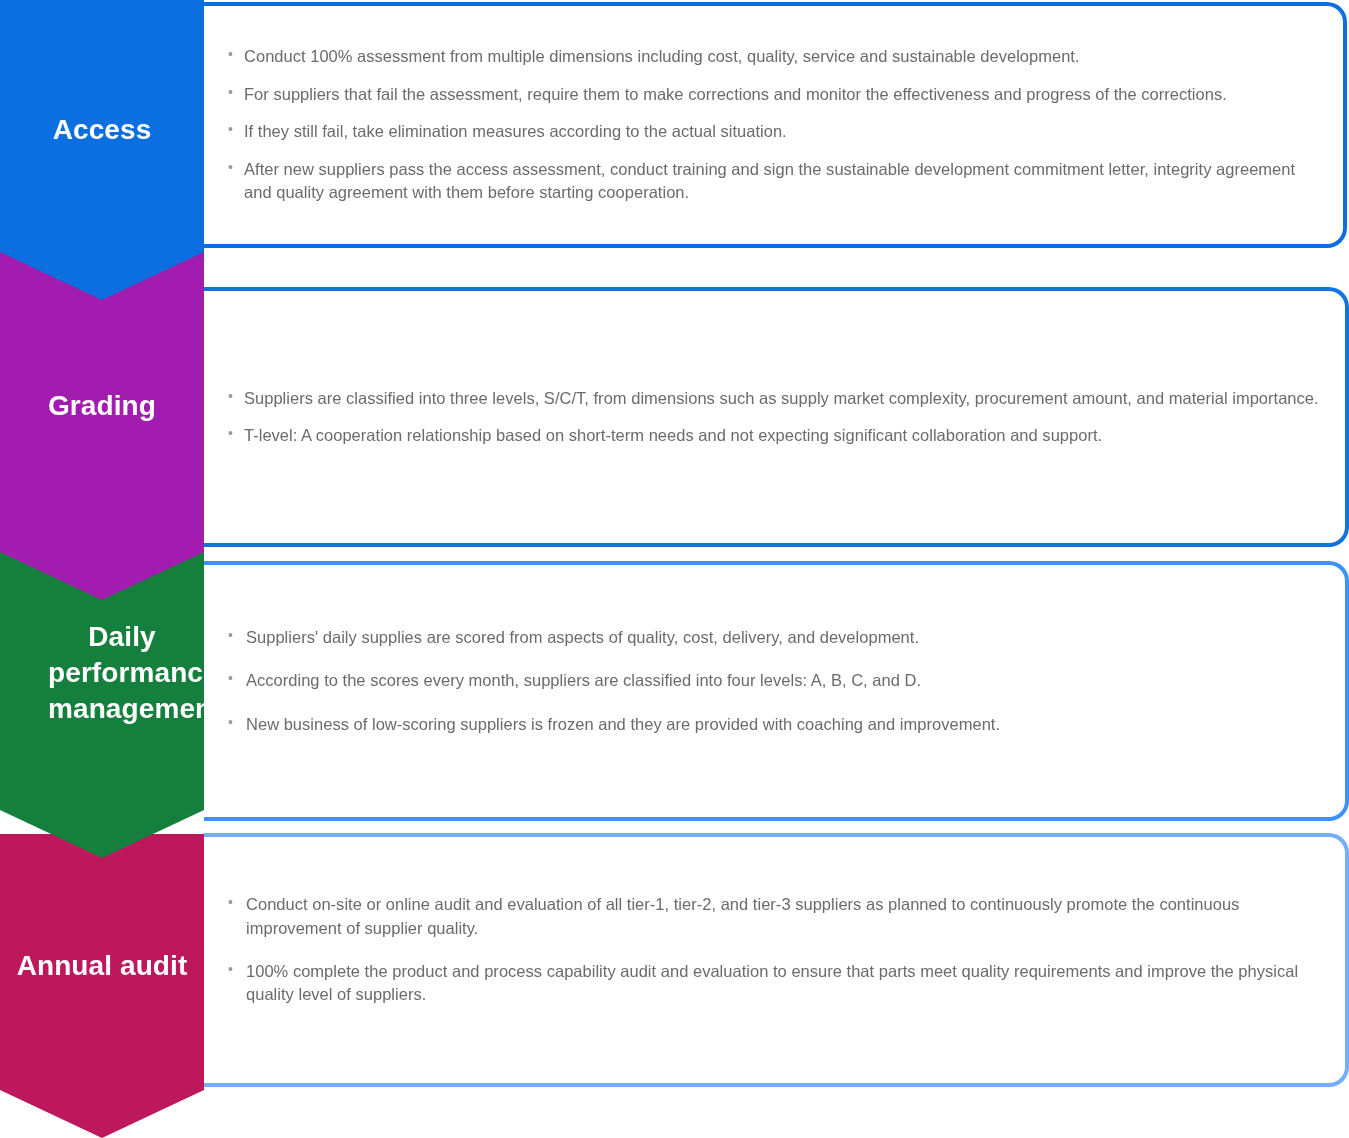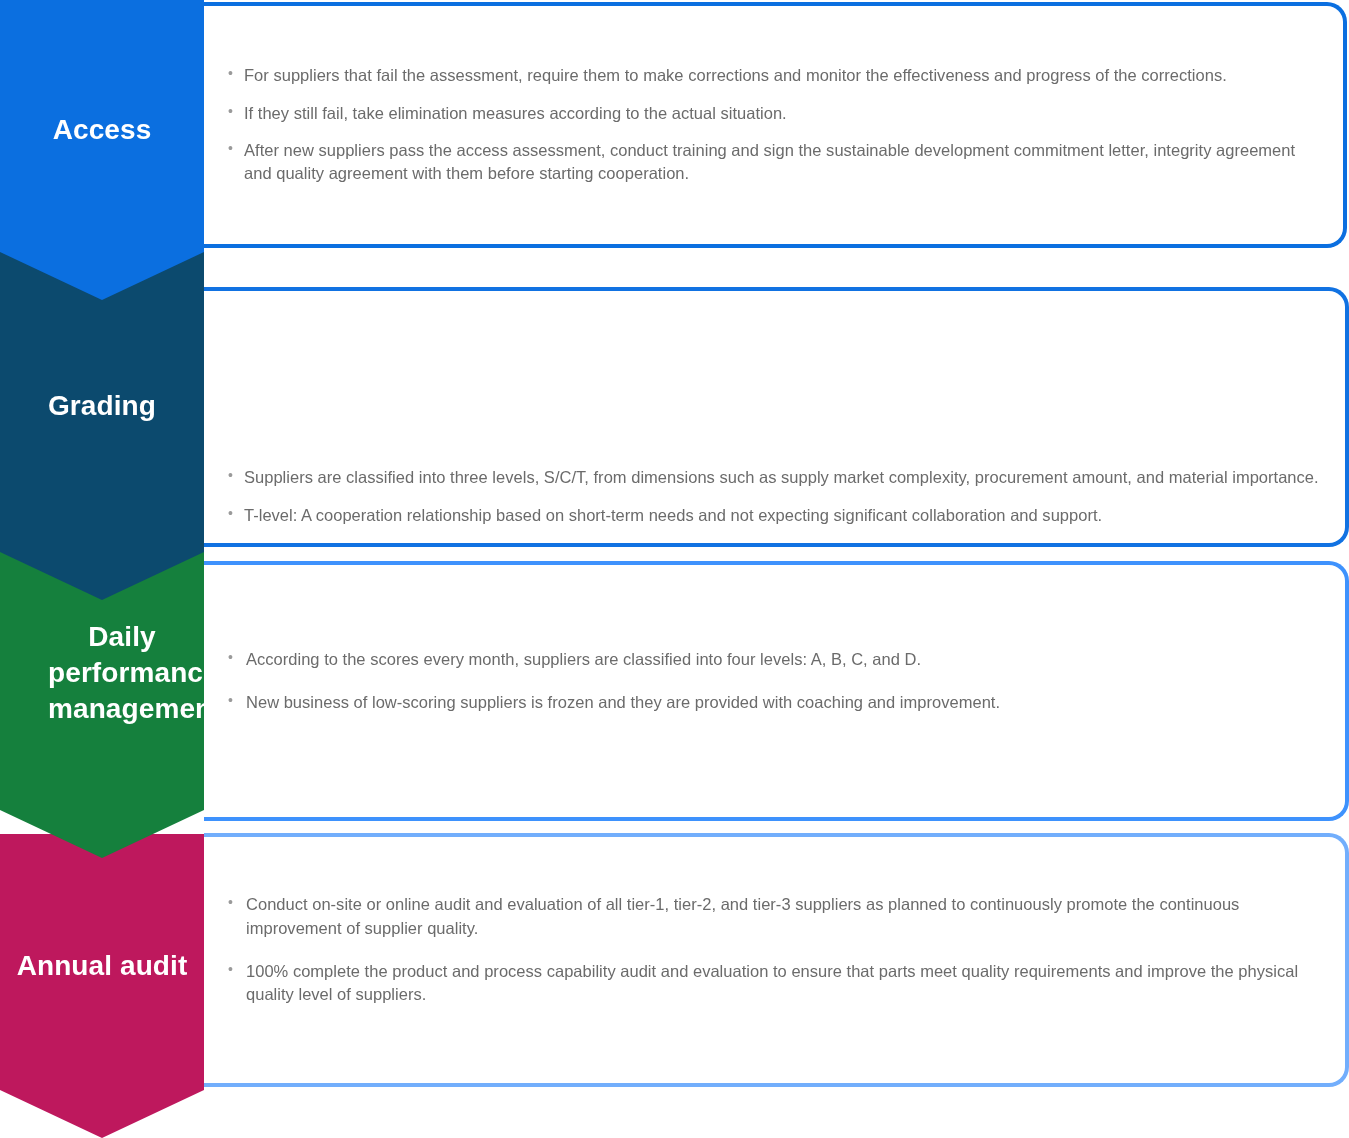--- a/index.html
+++ b/index.html
@@ -41,21 +41,21 @@
     font-weight: bold;
     font-size: 28px;
     line-height: 1.28;
     letter-spacing: 0.1px;
     padding: 0 8px 40px 8px;
     -webkit-clip-path: polygon(0 0, 100% 0, 100% calc(100% - 48px), 50% 100%, 0 calc(100% - 48px));
     clip-path: polygon(0 0, 100% 0, 100% calc(100% - 48px), 50% 100%, 0 calc(100% - 48px));
   }
 
   .chev-1 { top: 0;    height: 300px; background: #0b6fe0; z-index: 4; }
-  .chev-2 { top: 252px; height: 348px; background: #0c4a6e; z-index: 3; }
+  .chev-2 { top: 252px; height: 348px; background: #a21caf; z-index: 3; }
   .chev-3 { top: 528px; height: 330px; background: #15803d; z-index: 2; padding-left: 48px; }
   .chev-4 { top: 834px; height: 304px; background: #be185d; z-index: 1; }
 
   .chev-label { display: block; width: 100%; }
 
   
   .card {
     position: absolute;
     background: #ffffff;
     border-style: solid;
@@ -63,21 +63,21 @@
     border-left: none;
     border-top-right-radius: 20px;
     border-bottom-right-radius: 20px;
     padding: 16px 26px 16px 22px;
     display: flex;
     flex-direction: column;
     justify-content: center;
   }
 
   .card-1 { left: 204px; top: 2px;   width: 1143px; height: 246px; border-color: #0b6fe0; }
-  .card-2 { left: 204px; top: 287px; width: 1145px; height: 260px; border-color: #1172e2; justify-content: flex-end; }
+  .card-2 { left: 204px; top: 287px; width: 1145px; height: 260px; border-color: #1172e2; }
   .card-3 { left: 204px; top: 561px; width: 1145px; height: 260px; border-color: #3e92fd; }
   .card-4 { left: 204px; top: 833px; width: 1145px; height: 254px; border-color: #72aefc; }
 
   ul.bullets {
     list-style: none;
     margin: 0;
     padding: 0;
   }
 
   ul.bullets li {
@@ -126,35 +126,37 @@
     </div>
 
     <div class="chevron chev-1">
       <span class="chev-label">Access</span>
     </div>
 
   </div>
 
   <div class="card card-1">
     <ul class="bullets">
+      <li>Conduct 100% assessment from multiple dimensions including cost, quality, service and sustainable development.</li>
       <li>For suppliers that fail the assessment, require them to make corrections and monitor the effectiveness and progress of the corrections.</li>
       <li>If they still fail, take elimination measures according to the actual situation.</li>
       <li>After new suppliers pass the access assessment, conduct training and sign the sustainable development commitment letter, integrity agreement and quality agreement with them before starting cooperation.</li>
     </ul>
   </div>
 
   <div class="card card-2">
     <ul class="bullets">
       <li>Suppliers are classified into three levels, S/C/T, from dimensions such as supply market complexity, procurement amount, and material importance.</li>
       <li>T-level: A cooperation relationship based on short-term needs and not expecting significant collaboration and support.</li>
     </ul>
   </div>
 
   <div class="card card-3">
     <ul class="bullets">
+      <li>Suppliers' daily supplies are scored from aspects of quality, cost, delivery, and development.</li>
       <li>According to the scores every month, suppliers are classified into four levels: A, B, C, and D.</li>
       <li>New business of low-scoring suppliers is frozen and they are provided with coaching and improvement.</li>
     </ul>
   </div>
 
   <div class="card card-4">
     <ul class="bullets">
       <li>Conduct on-site or online audit and evaluation of all tier-1, tier-2, and tier-3 suppliers as planned to continuously promote the continuous improvement of supplier quality.</li>
       <li>100% complete the product and process capability audit and evaluation to ensure that parts meet quality requirements and improve the physical quality level of suppliers.</li>
     </ul>

